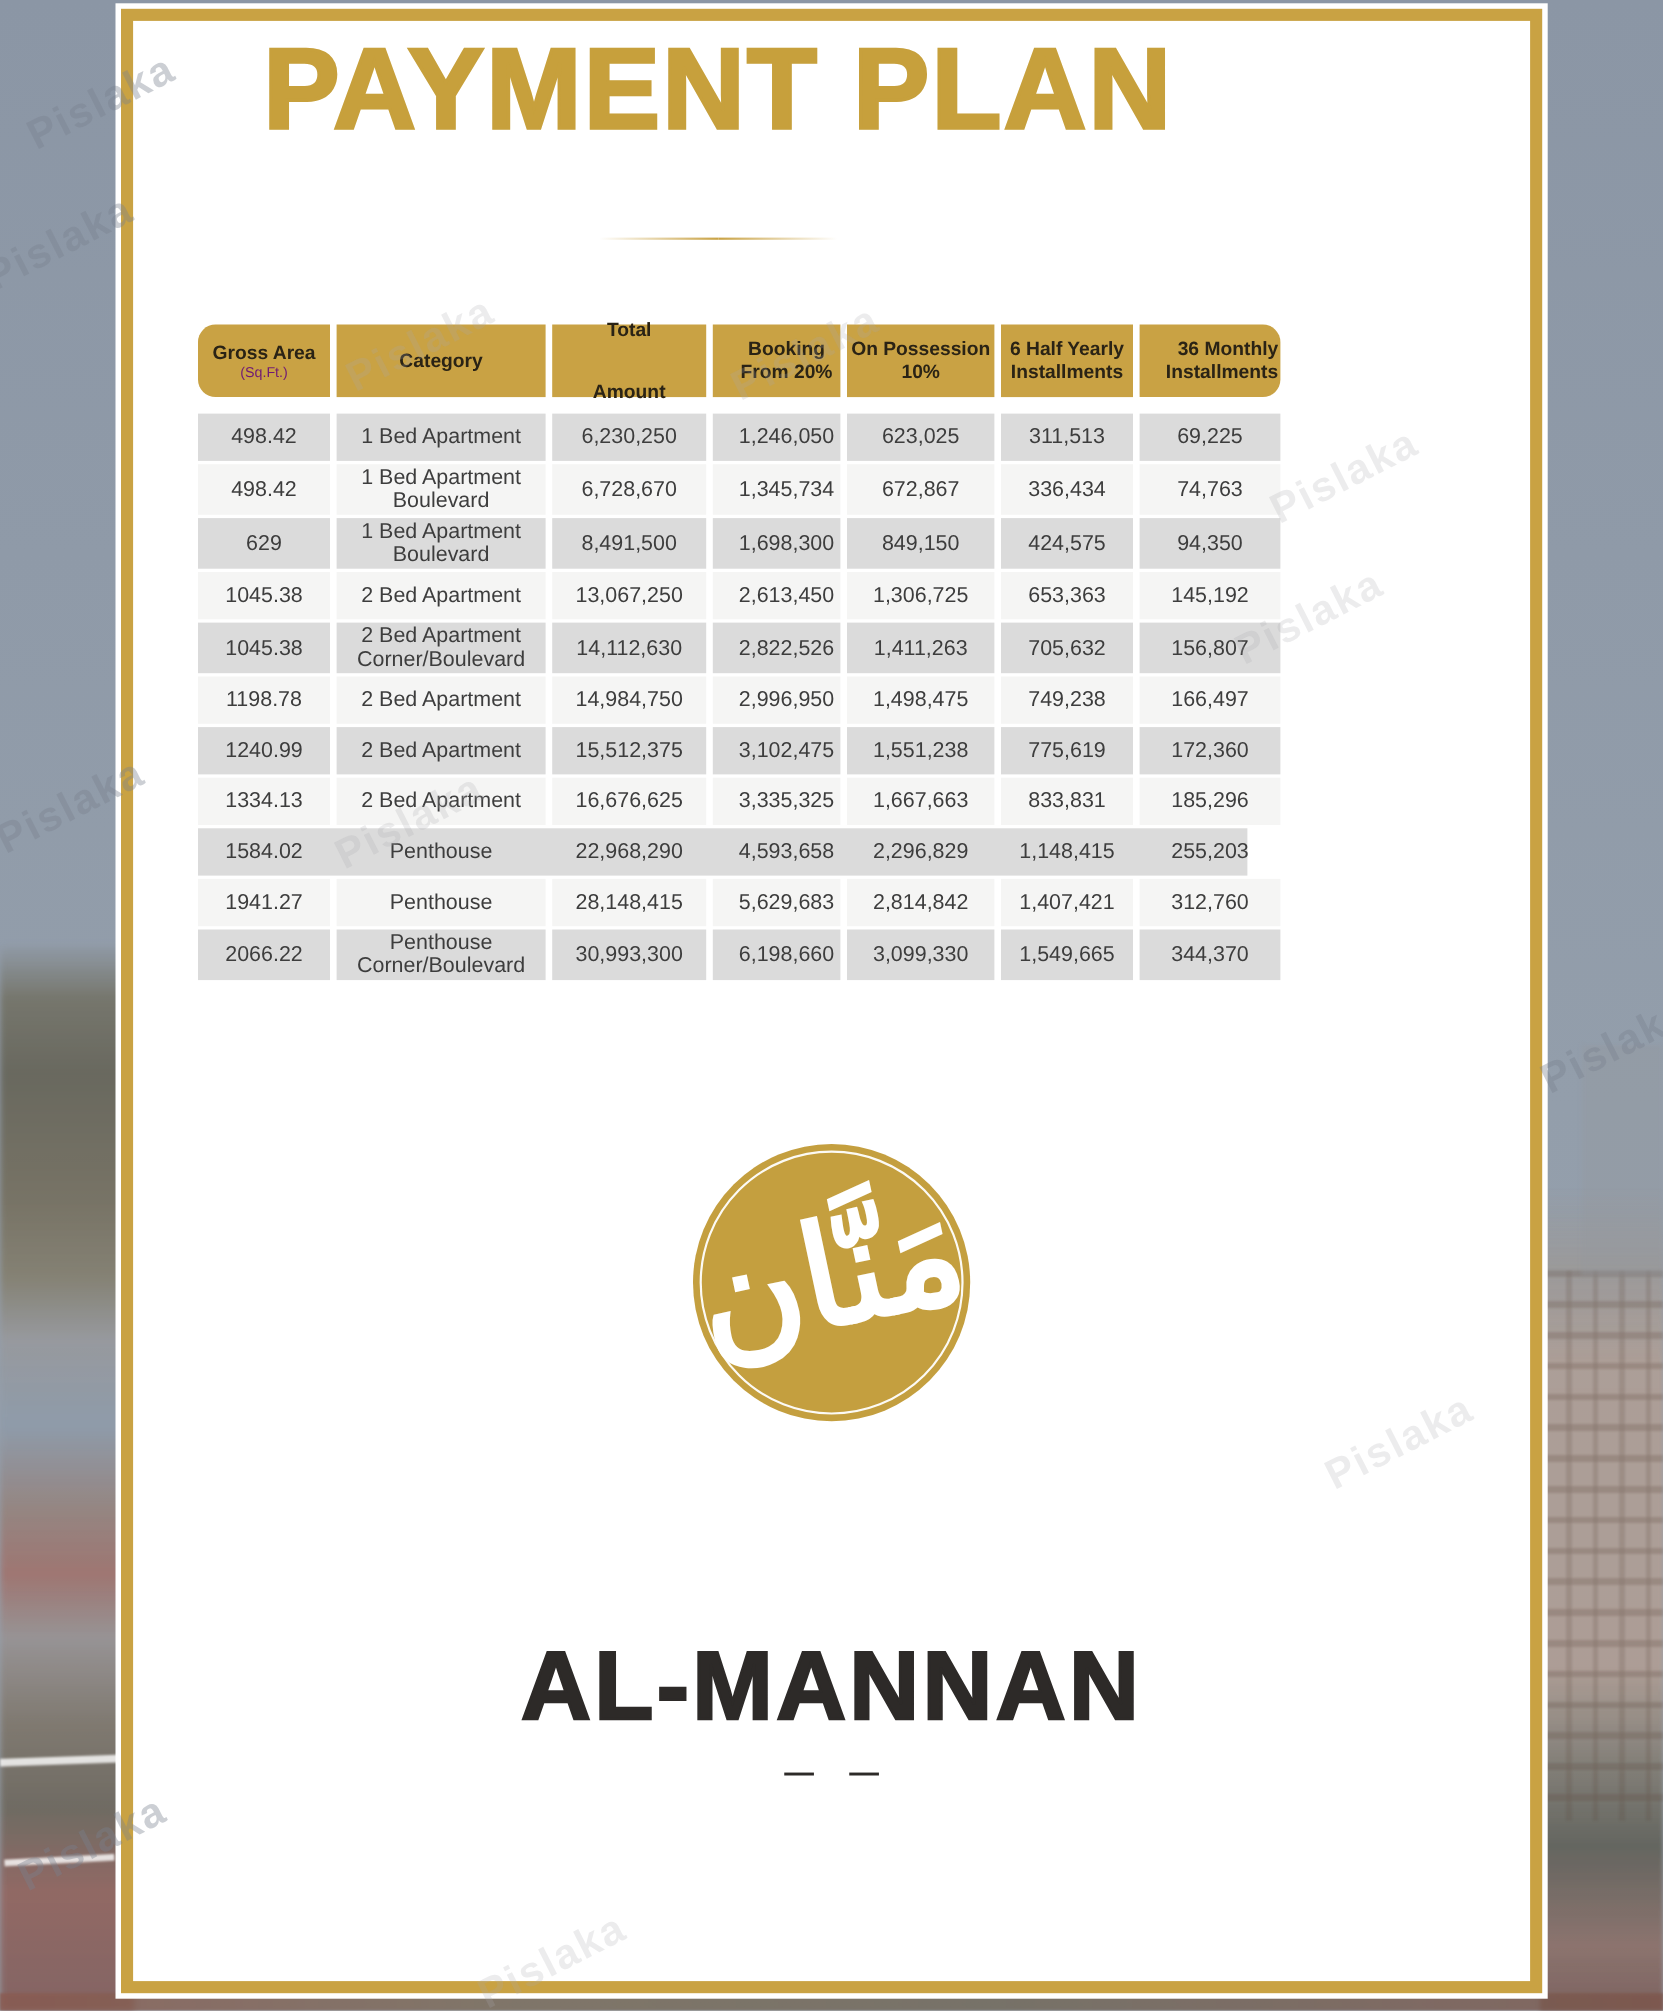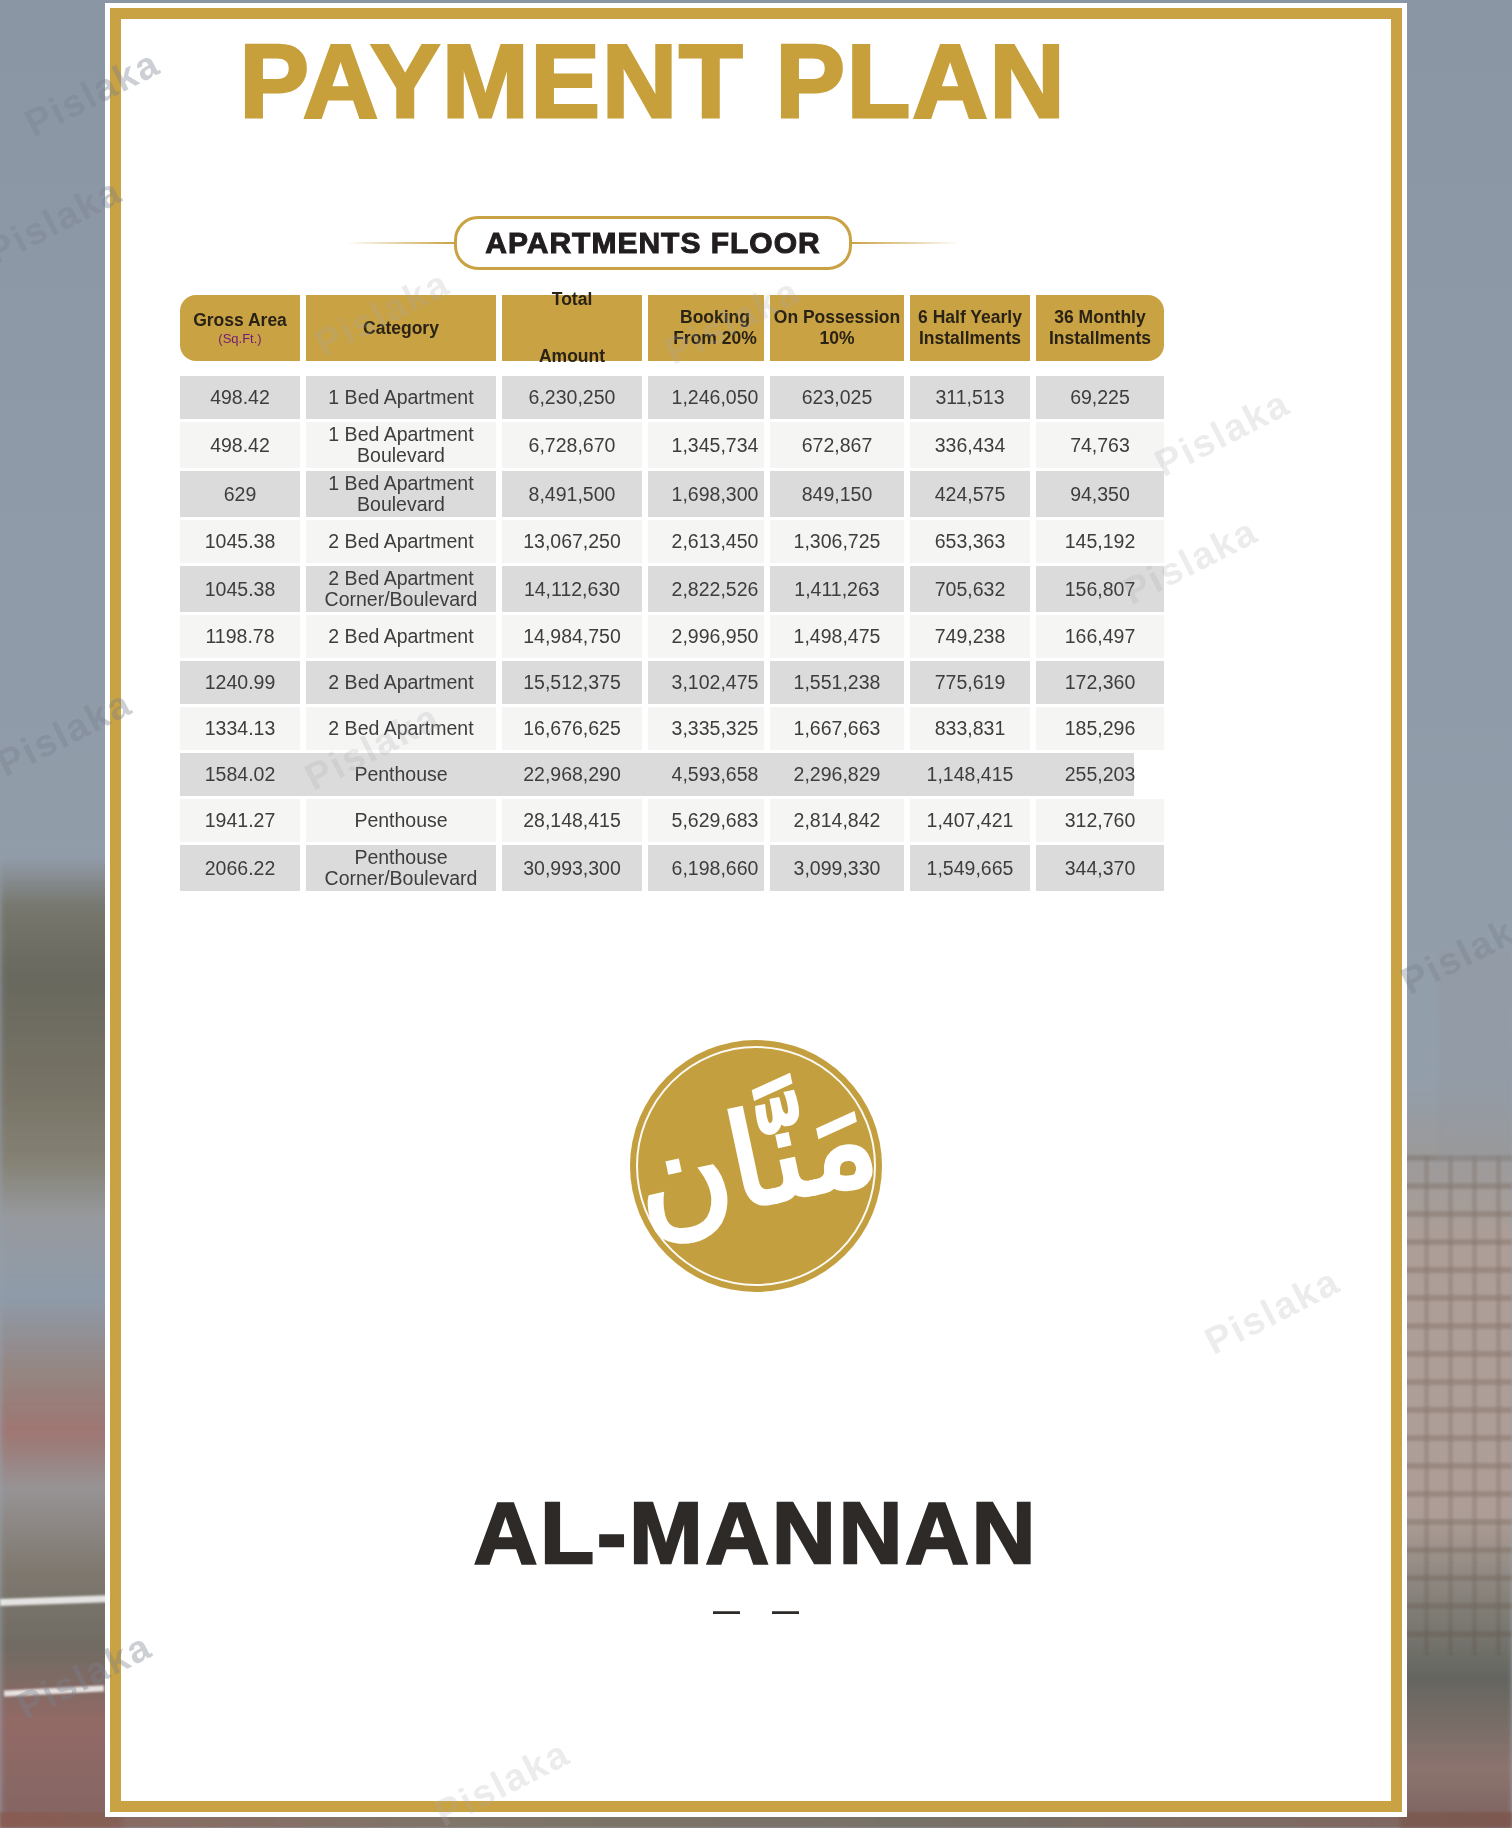--- a/index.html
+++ b/index.html
@@ -79,21 +79,21 @@
   }
   
   .ptable{position:absolute;z-index:2;left:180px;top:295px;width:954px;}
   .header-row{display:flex;gap:6px;}
   .th{
     background:#c9a244;color:#2a2315;font-weight:bold;font-size:17.5px;line-height:1.18;
     display:flex;flex-direction:column;justify-content:center;text-align:center;height:66px;
     flex:none;box-sizing:border-box;padding:0 2px;
   }
   .th:first-child{border-radius:16px 0 0 16px;}
-  .th:last-child{border-radius:0 16px 16px 0;}
+  .th:last-child{border-radius:0 16px 16px 0;text-align:right;}
   .th .sub{font-size:13px;font-weight:normal;color:#701a75;}
   .tbody{margin-top:15px;display:flex;flex-direction:column;gap:3px;justify-content:flex-end;}
   .row{display:flex;gap:6px;}
   .cell{
     flex:none;display:flex;align-items:center;justify-content:center;text-align:center;
     font-size:19.5px;color:#3d3d3d;min-height:43px;line-height:1.08;white-space:pre-line;
     box-sizing:border-box;padding:2px 2px;
   }
   .row.gray .cell{background:#dbdbdb;}
   .row.light .cell{background:#f5f5f4;}
@@ -157,21 +157,20 @@
 <div class="scene scene-right-windows"></div>
 <div class="scene scene-right-tower"></div>
 <div class="scene scene-bottom"></div>
 
 <div class="card"></div>
 
 <div class="title">PAYMENT PLAN</div>
 
 <div class="badge-wrap">
   <div class="badge-line left"></div>
-  <div class="badge">APARTMENTS FLOOR</div>
   <div class="badge-line right"></div>
 </div>
 
 <div class="ptable">
   <div class="header-row">
       <div class="th">
         <div>Gross Area</div>
         <div class="sub">(Sq.Ft.)</div>
       </div>
       <div class="th">

